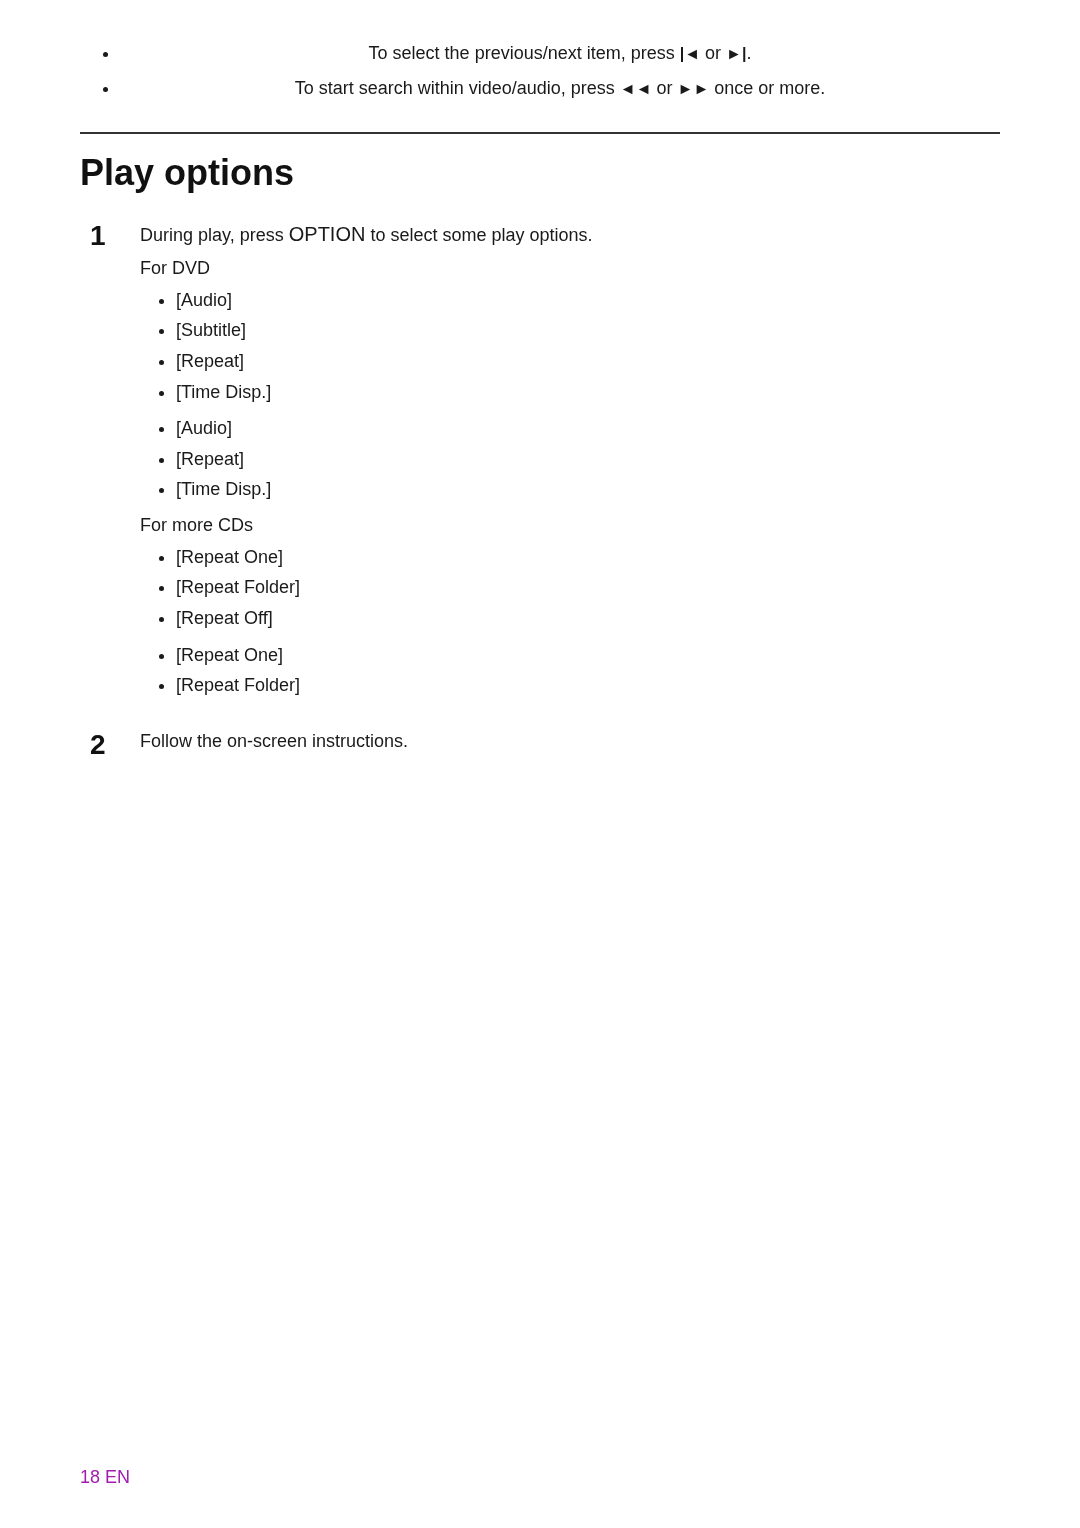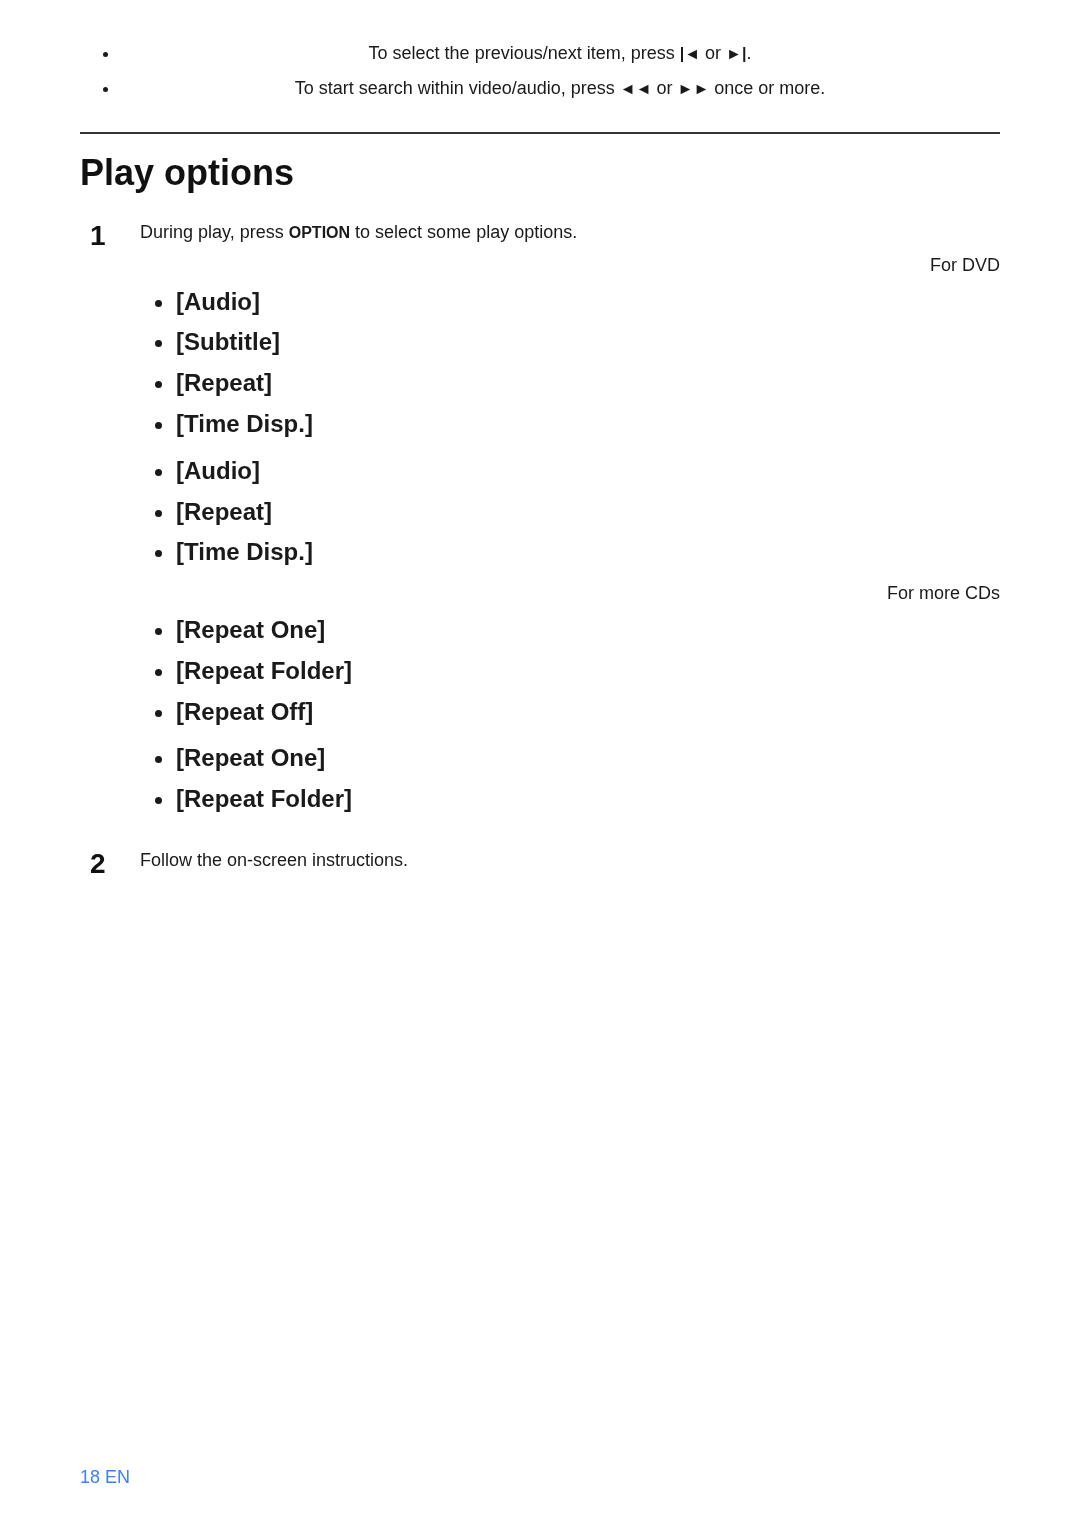--- a/index.html
+++ b/index.html
@@ -70,49 +70,48 @@
       color: #111;
     }
 
     .step-content {
       flex: 1;
       font-size: 18px;
       line-height: 1.6;
     }
 
     .step-content .option-bold {
-      font-weight: bold;
-      font-size: 16px;
+      font-weight: normal;
+      font-size: 20px;
     }
 
     .subsection-label {
       font-size: 18px;
       margin-top: 4px;
       margin-bottom: 2px;
-      text-align: right;
     }
 
     .sub-bullets {
       list-style: disc;
       padding-left: 36px;
       margin-bottom: 6px;
     }
 
     .sub-bullets li {
-      font-size: 24px;
+      font-size: 18px;
       line-height: 1.7;
-      font-weight: bold;
+      font-weight: normal;
     }
 
     .page-footer {
       position: absolute;
       bottom: 40px;
       left: 80px;
       font-size: 18px;
-      color: #3b82f6;
+      color: #a21caf;
     }
 
     .prev-next-icon {
       display: inline-block;
       font-size: 16px;
       font-weight: bold;
     }
 
     .rewind-icon {
       display: inline-block;

